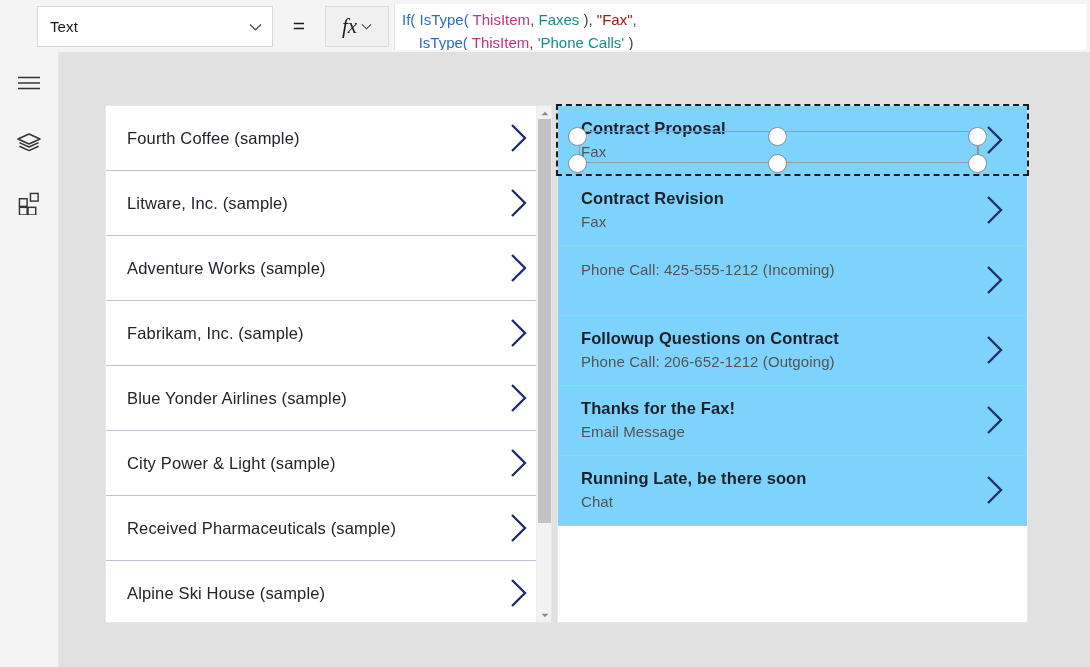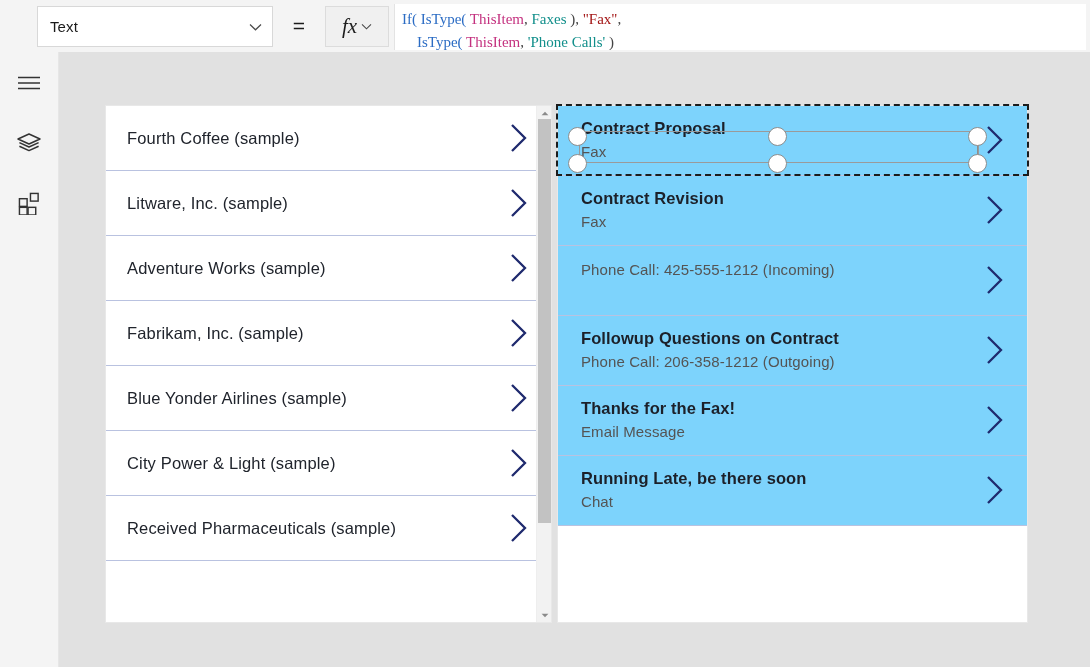--- a/index.html
+++ b/index.html
@@ -94,21 +94,21 @@
   .formula-input {
     position: absolute;
     left: 394px; top: 4px;
     width: 692px;
     height: 46px;
     background: #ffffff;
     border-left: 1px solid #e3e3e3;
     box-sizing: border-box;
     padding: 4px 0 0 7px;
     overflow: hidden;
-    font-family: Liberation Serif, serif;
+    font-family: Liberation Sans, sans-serif;
     font-size: 15px;
     line-height: 23px;
     white-space: pre;
     cursor: text;
   }
   .tok-fn   { color: #2b6cc4; }
   .tok-var  { color: #c4317f; }
   .tok-tbl  { color: #128f8b; }
   .tok-str  { color: #a31515; }
   .tok-pun  { color: #444444; }
@@ -396,20 +396,28 @@
         <div class="row1">
           <span class="r1-title">City Power &amp; Light (sample)</span>
           <span class="chev-right">
             <svg viewBox="0 0 21 32" width="21" height="32">
               <path d="M4 3 L17 16 L4 29" fill="none" stroke="currentColor" stroke-width="2.3"></path>
             </svg>
           </span>
         </div>
         <div class="row1">
           <span class="r1-title">Received Pharmaceuticals (sample)</span>
+          <span class="chev-right">
+            <svg viewBox="0 0 21 32" width="21" height="32">
+              <path d="M4 3 L17 16 L4 29" fill="none" stroke="currentColor" stroke-width="2.3"></path>
+            </svg>
+          </span>
+        </div>
+        <div class="row1">
+          <span class="r1-title">Alpine Ski House (sample)</span>
           <span class="chev-right">
             <svg viewBox="0 0 21 32" width="21" height="32">
               <path d="M4 3 L17 16 L4 29" fill="none" stroke="currentColor" stroke-width="2.3"></path>
             </svg>
           </span>
         </div>
       </div>
 
     <div class="vscroll">
       <div class="vscroll-arrow up">
@@ -449,21 +457,21 @@
         <div class="row2">
           <div class="r2-sub">Phone Call: 425-555-1212 (Incoming)</div>
           <span class="chev-right">
             <svg viewBox="0 0 21 32" width="21" height="32">
               <path d="M4 3 L17 16 L4 29" fill="none" stroke="currentColor" stroke-width="2.3"></path>
             </svg>
           </span>
         </div>
         <div class="row2">
           <div class="r2-title">Followup Questions on Contract</div>
-          <div class="r2-sub">Phone Call: 206-358-1212 (Outgoing)</div>
+          <div class="r2-sub">Phone Call: 206-652-1212 (Outgoing)</div>
           <span class="chev-right">
             <svg viewBox="0 0 21 32" width="21" height="32">
               <path d="M4 3 L17 16 L4 29" fill="none" stroke="currentColor" stroke-width="2.3"></path>
             </svg>
           </span>
         </div>
         <div class="row2">
           <div class="r2-title">Thanks for the Fax!</div>
           <div class="r2-sub">Email Message</div>
           <span class="chev-right">

